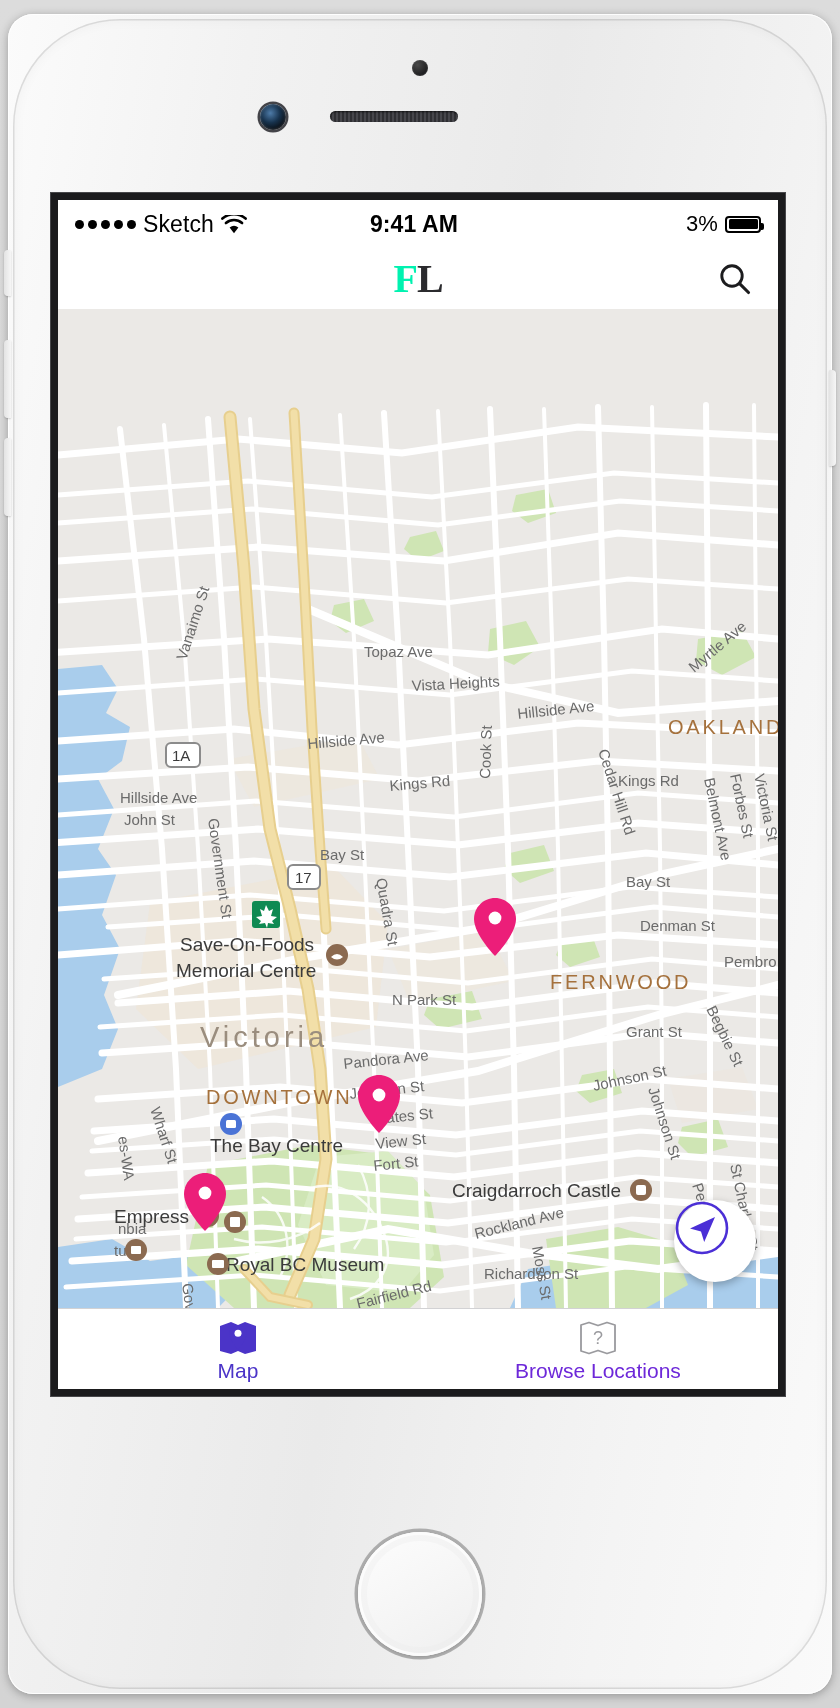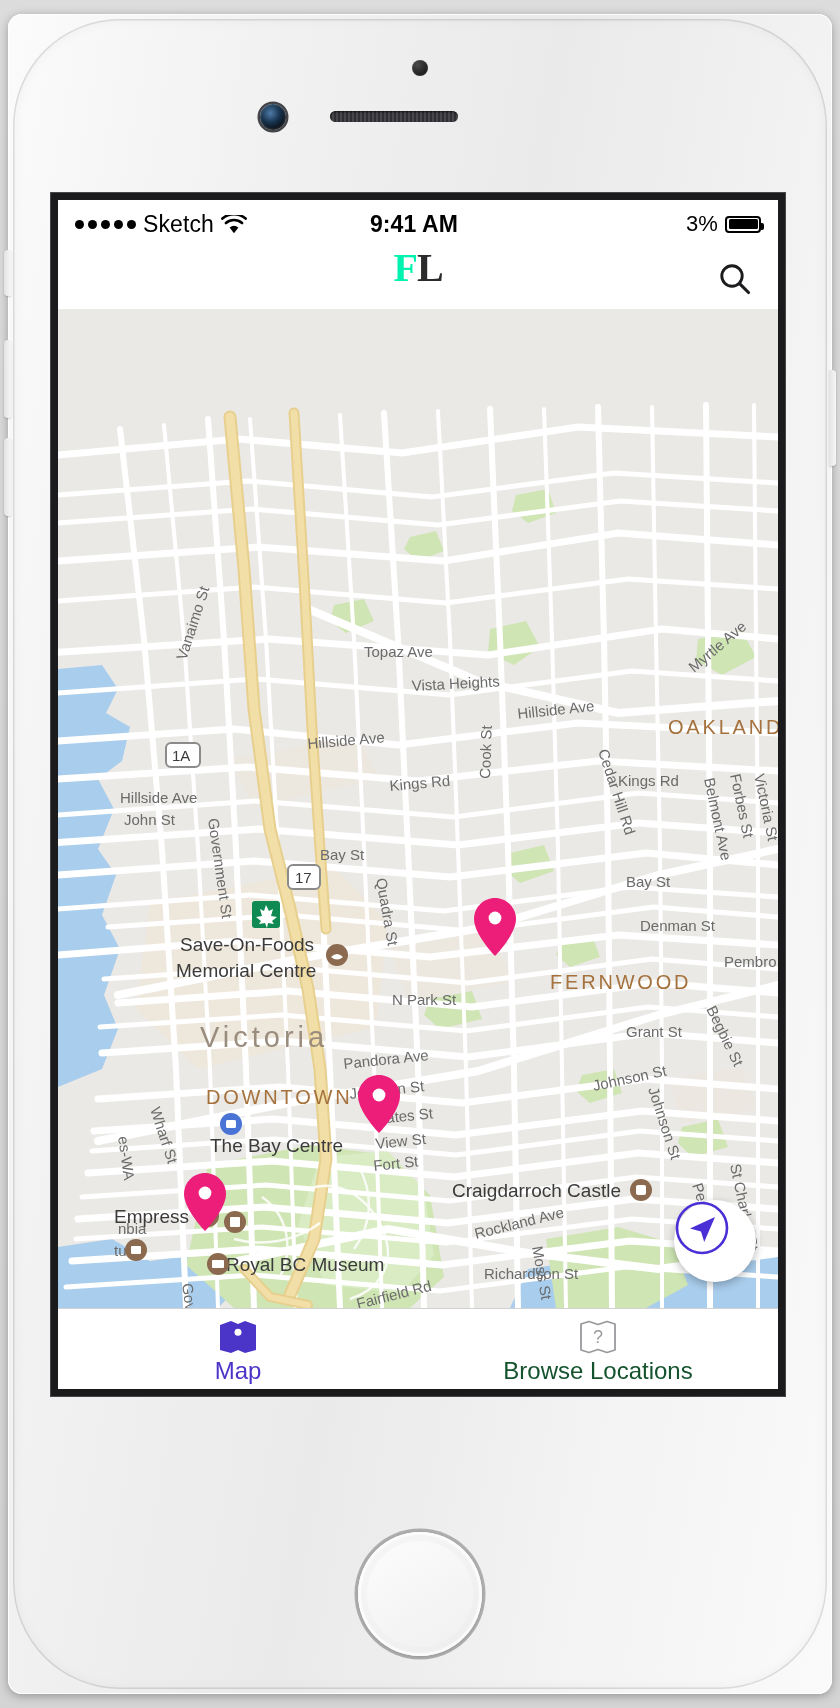--- a/index.html
+++ b/index.html
@@ -6,21 +6,21 @@
   html,body { width:840px; height:1708px; background:#d8d8d8; overflow:hidden; }
   body { font-family:"Liberation Sans", sans-serif; }
 
   
   #stage { position:relative; width:840px; height:1708px;
            background:linear-gradient(180deg,#dcdcdc 0%,#d4d4d4 100%); }
 
   
   #phone {
     position:absolute; left:8px; top:14px; width:824px; height:1680px;
-    border-radius:14px;
+    border-radius:25px;
     background:linear-gradient(100deg,#fbfbfb 0%,#f2f2f2 22%,#eaeaea 50%,#f4f4f4 78%,#fafafa 100%);
     box-shadow: 0 2px 10px rgba(0,0,0,.30), inset 0 0 0 1px rgba(255,255,255,.9);
   }
   #phone::before{ 
     content:""; position:absolute; inset:5px; border-radius:107px;
     box-shadow: inset 0 0 0 1.5px rgba(0,0,0,.10), inset 0 0 14px rgba(0,0,0,.05);
   }
   
   .sbtn { position:absolute; background:linear-gradient(90deg,#e3e3e3,#f6f6f6); border-radius:3px;
           box-shadow:0 1px 2px rgba(0,0,0,.18); }
@@ -65,21 +65,21 @@
   #status-time { position:absolute; left:0; right:8px; text-align:center; font-size:23px; font-weight:600; }
   #status-right { margin-left:auto; display:flex; align-items:center; gap:7px; position:relative; z-index:2; }
   #battery-percent { font-size:22px; font-weight:400; }
   #battery-icon { width:36px; height:17px; border:2px solid #000; border-radius:4px; position:relative; }
   #battery-icon::after{ content:""; position:absolute; right:-5px; top:5px; width:3px; height:7px;
                         background:#000; border-radius:0 2px 2px 0; }
   #battery-fill { position:absolute; inset:1.5px; background:#000; border-radius:1.5px; }
 
   
   #nav-bar { position:relative; height:61px; background:#fff; display:flex;
-             justify-content:center; }
+             align-items:center; justify-content:center; }
   #app-logo { font-family:"Liberation Serif", serif; font-size:40px; font-weight:700; line-height:1;
               letter-spacing:-1px; }
   #app-logo .lf { color:#00f2b0; }
   #app-logo .ll { color:#2b2b2e; }
   #search-button { position:absolute; right:22px; top:50%; transform:translateY(-50%);
                    width:42px; height:42px; display:flex; align-items:center; justify-content:center; }
 
   
   #map { position:relative; width:720px; height:999px; overflow:hidden; background:#ebe9e6; }
   #map svg { position:absolute; left:0; top:0; }
@@ -98,23 +98,23 @@
                    border-radius:50%; background:#fff;
                    box-shadow:0 3px 9px rgba(0,0,0,.28);
                    display:flex; align-items:center; justify-content:center; }
 
   
   #tab-bar { height:81px; background:#fff; border-top:1px solid #d2d2d4;
              display:flex; align-items:stretch; }
   .tab-item { flex:1; display:flex; flex-direction:column; align-items:center;
               justify-content:center; gap:5px; padding-top:4px; }
   .tab-icon { height:34px; display:flex; align-items:flex-end; }
-  .tab-label { font-size:24px; line-height:1; }
+  .tab-label { font-size:21px; line-height:1; }
   .tab-item.active .tab-label { color:#4b34c8; }
-  .tab-item.inactive .tab-label { color:#14532d; }
+  .tab-item.inactive .tab-label { color:#6d28d9; }
 </style>
 </head>
 <body>
 
 <div id="stage">
 
   <div id="phone">
 
     <div class="sbtn left" style="top:236px;height:46px;"></div>
     <div class="sbtn left" style="top:326px;height:78px;"></div>

